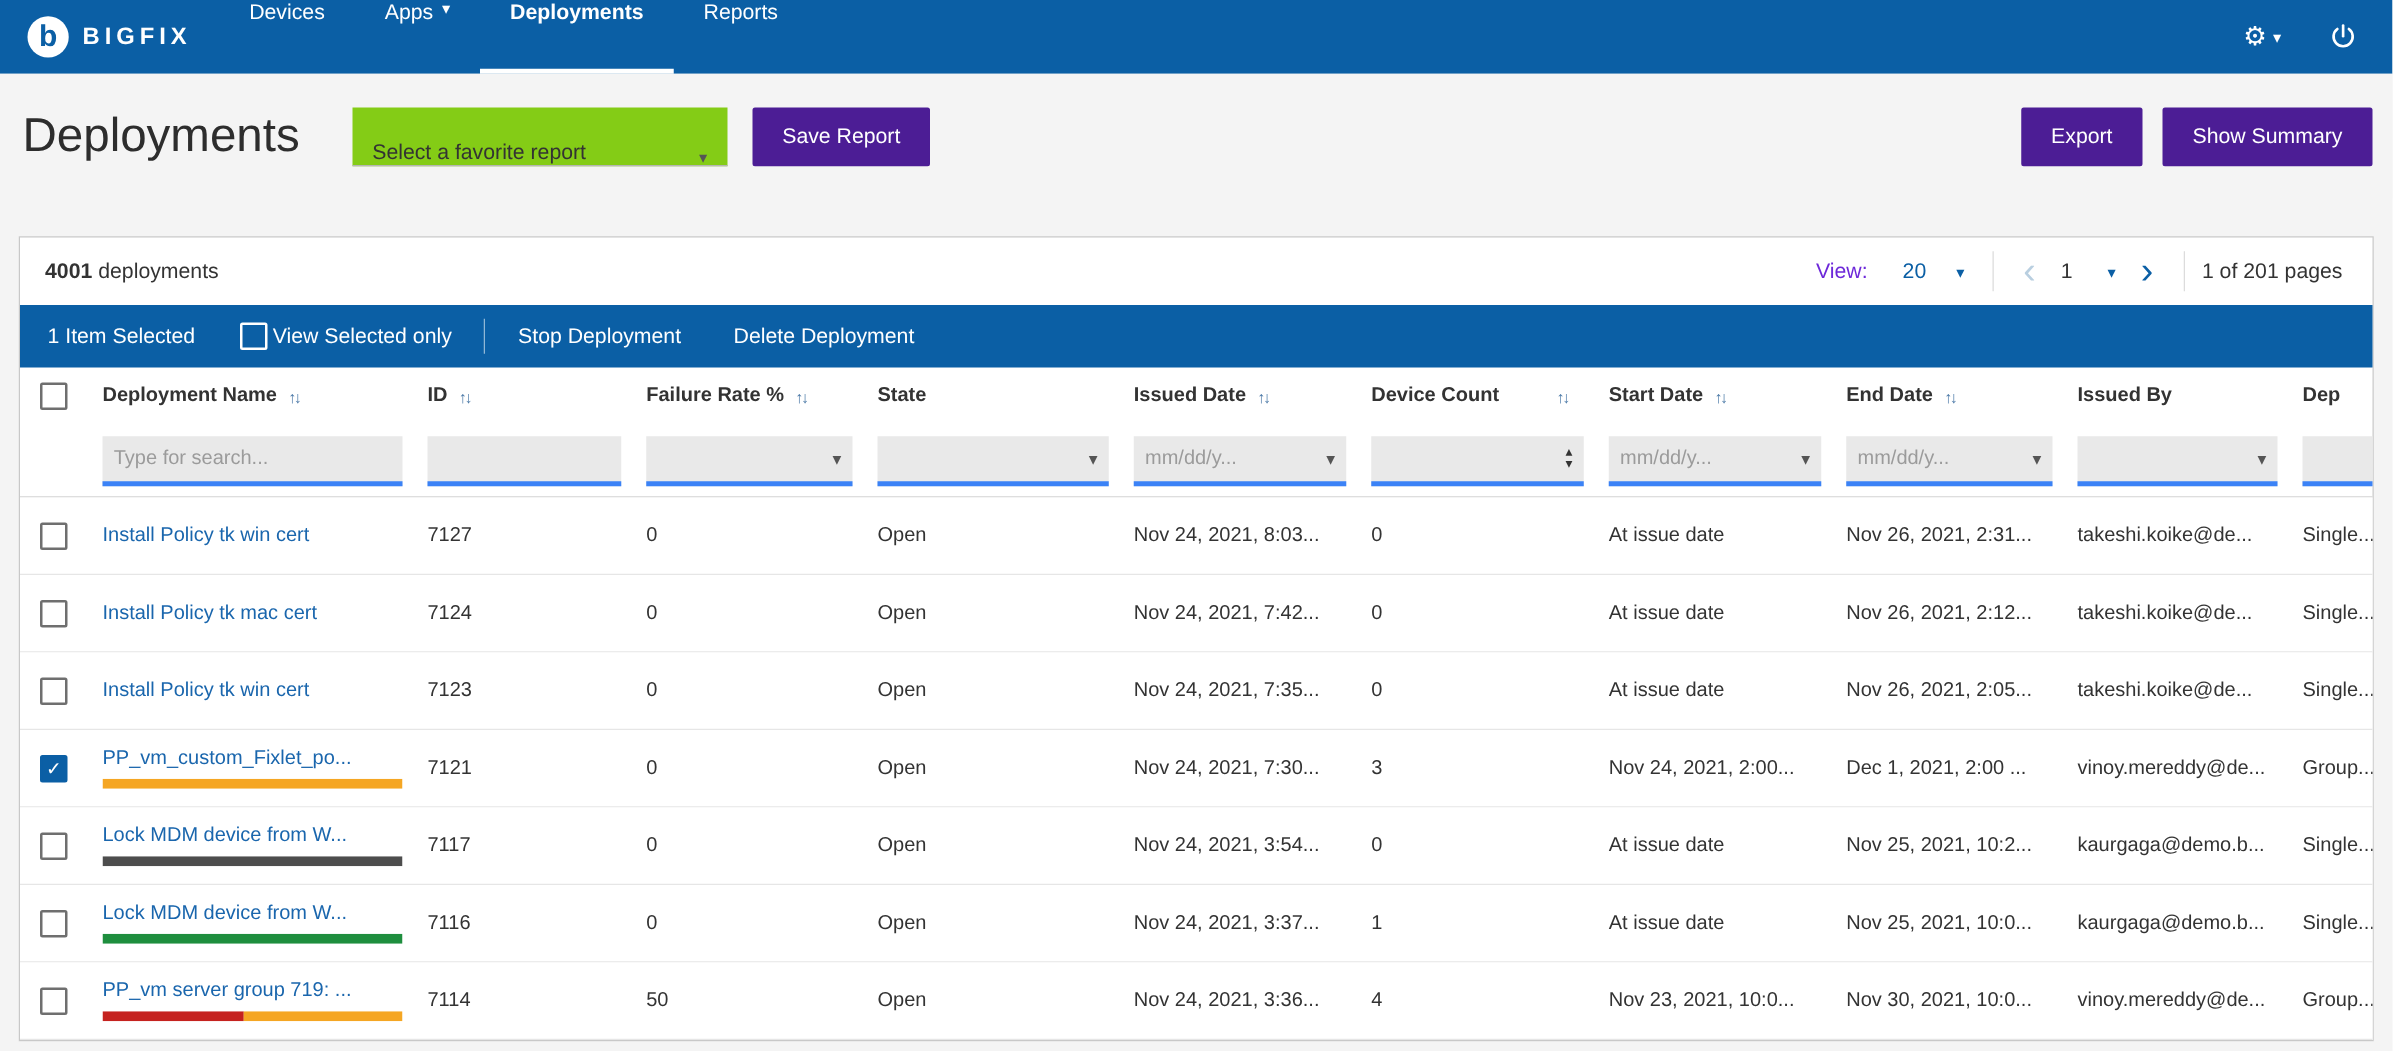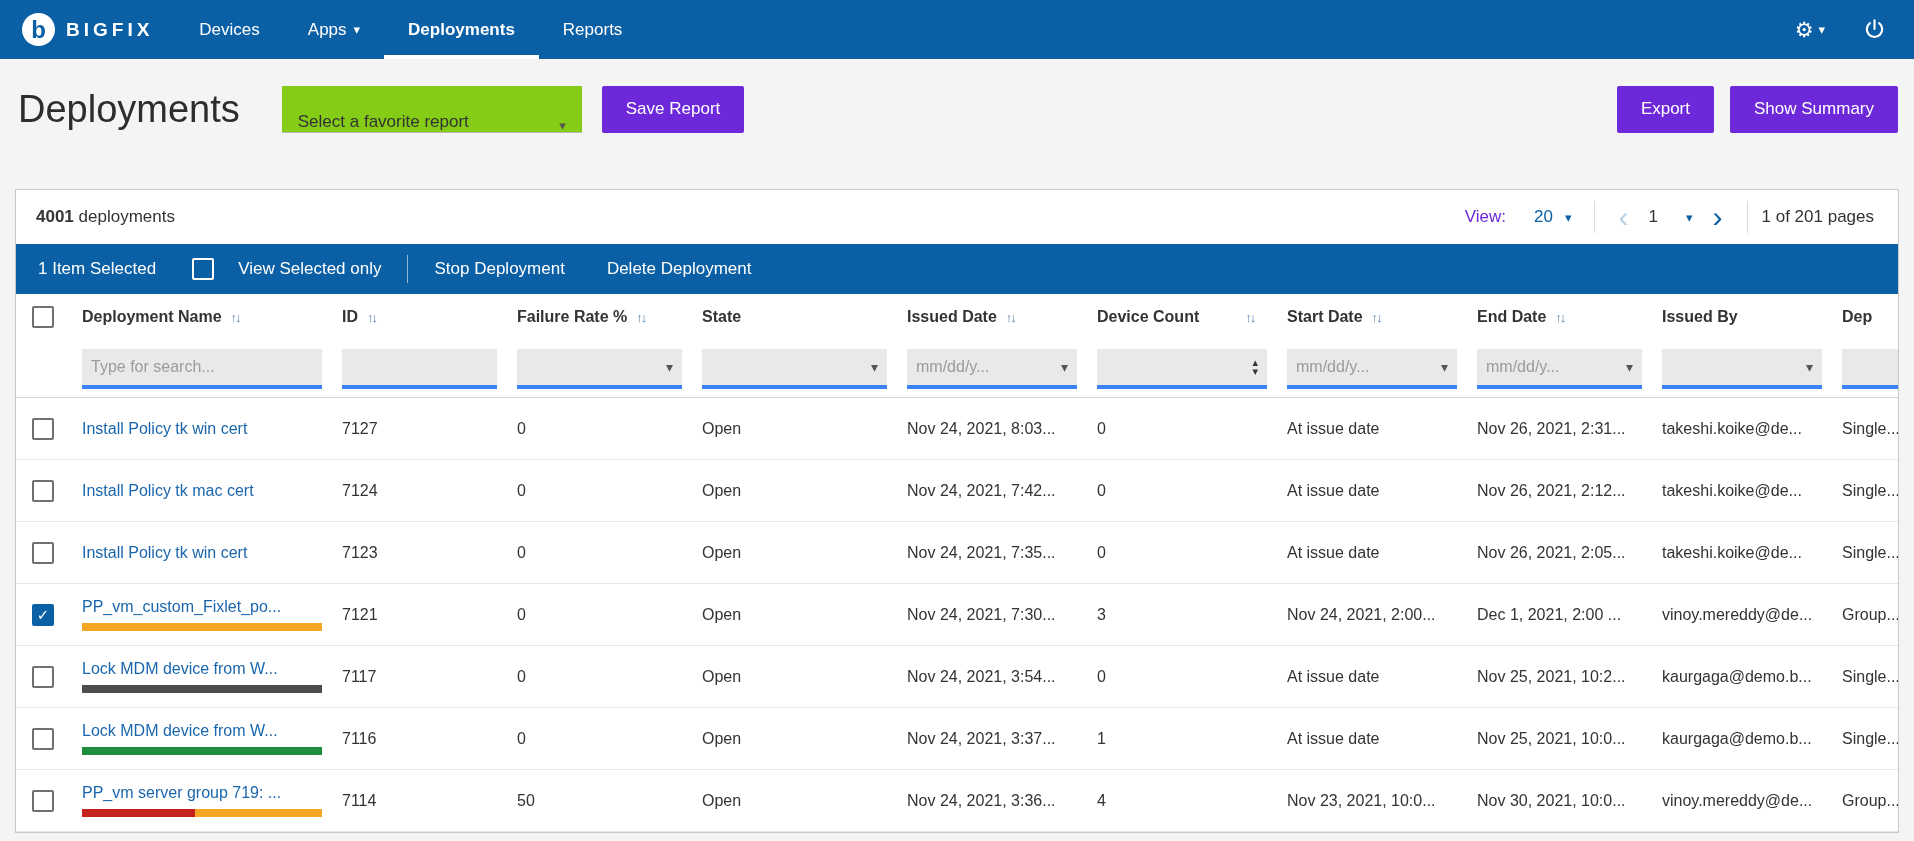--- a/index.html
+++ b/index.html
@@ -8,60 +8,60 @@
     font-family: "Liberation Sans", "DejaVu Sans", sans-serif;
     background:#f4f4f4; color:#333;
   }
   
   .topnav { height:59px; background:#0b5fa5; display:flex; align-items:stretch; color:#fff; }
   .brand { display:flex; align-items:center; padding-left:22px; gap:11px; }
   .logo-circle { width:33px; height:33px; border-radius:50%; background:#fff; color:#0b5fa5;
     display:flex; align-items:center; justify-content:center; font-weight:bold; font-size:24px; line-height:1; }
   .brand-name { font-weight:bold; font-size:19px; letter-spacing:4px; }
   .navitems { display:flex; margin-left:22px; align-items:stretch; }
-  .navitem { position:relative; display:flex; align-items:center; gap:7px; padding:0 24px;
+  .navitem { position:relative; display:flex; gap:7px; padding:0 24px;
     color:#fff; font-size:17px; text-decoration:none; cursor:pointer; }
   .navitem.active { font-weight:bold; }
   .navitem.active::after { content:""; position:absolute; left:0; right:0; bottom:0; height:4px; background:#ffffff; }
   .caret { font-size:13px; line-height:1; }
   .caret.blue { color:#0b5fa5; }
   .caret.dark { color:#555; }
   .nav-right { margin-left:auto; display:flex; align-items:center; gap:38px; padding-right:28px; }
   .gear-wrap { display:flex; align-items:center; gap:5px; cursor:pointer; }
   .gear { font-size:21px; line-height:1; }
   .power { display:flex; align-items:center; cursor:pointer; }
   
   .pagehead { height:100px; display:flex; align-items:center; background:#f4f4f4; padding:0 16px; }
   .page-title { font-size:38px; font-weight:400; color:#2d2d2d; margin-left:2px; }
   .fav-select { margin-left:42px; width:300px; height:47px; background:#84cc16; border-bottom:1px solid #b5b5b5;
     display:flex; align-items:flex-end; padding:0 16px; font-size:17px; color:#333; cursor:pointer; }
   .fav-select .caret { margin-left:auto; }
-  .btn { background:#6d28d9; color:#fff; border:none; height:47px; padding:0 24px;
+  .btn { background:#4c1d95; color:#fff; border:none; height:47px; padding:0 24px;
     font-size:17px; font-family:inherit; cursor:pointer; border-radius:2px; }
   .btn.save { margin-left:20px; }
   .spacer { flex:1; }
   .btn + .btn { margin-left:16px; }
   
   .tablewrap { margin:30px 15px 0 15px; background:#fff; border:1px solid #c8c8c8; }
   .countbar { height:54px; display:flex; align-items:center; padding:0 20px; font-size:17px; }
   .count b { font-weight:bold; }
   .viewctl { margin-left:auto; display:flex; align-items:center; }
   .viewlabel { color:#6d28d9; margin-right:20px; }
-  .pagesize { color:#0b5fa5; display:flex; align-items:center; gap:12px; cursor:pointer; padding:0 8px; }
+  .pagesize { color:#0b5fa5; display:flex; align-items:center; gap:24px; cursor:pointer; padding:0 8px; }
   .vdiv { width:1px; height:32px; background:#dcdcdc; margin:0 14px; }
   .chev { font-size:30px; line-height:1; color:#0b5fa5; cursor:pointer; padding:0 10px; }
   .chev.disabled { color:#b9cfe0; }
   .pagesel { color:#333; display:flex; align-items:center; gap:28px; cursor:pointer; padding:0 10px; }
   .pagesel .caret { color:#0b5fa5; }
   .pagecount { color:#333; padding-right:4px; }
   
   .actionbar { height:50px; background:#0b5fa5; color:#fff; display:flex; align-items:center;
     padding:0 22px; font-size:17px; }
   .selcount { margin-right:36px; }
-  .vsonly { display:flex; align-items:center; gap:24px; cursor:pointer; }
+  .vsonly { display:flex; align-items:center; gap:4px; cursor:pointer; }
   .wcb { width:22px; height:22px; border:2px solid #fff; border-radius:2px; background:transparent; display:inline-block; }
   .wdiv { width:1px; height:28px; background:rgba(255,255,255,.55); margin:0 26px; }
   .actlink { color:#fff; text-decoration:none; cursor:pointer; margin-right:42px;text-align:right; }
   
   .viewport { overflow:hidden; width:100%; }
   .tbl { width:2116px; font-size:16px; }
   .cell { padding:0 10px; display:flex; align-items:center; }
   .c-check { flex:0 0 56px; width:56px; padding-left:16px; }
   .c-name  { flex:0 0 260px; width:260px; }
   .c-id    { flex:0 0 175px; width:175px; }

